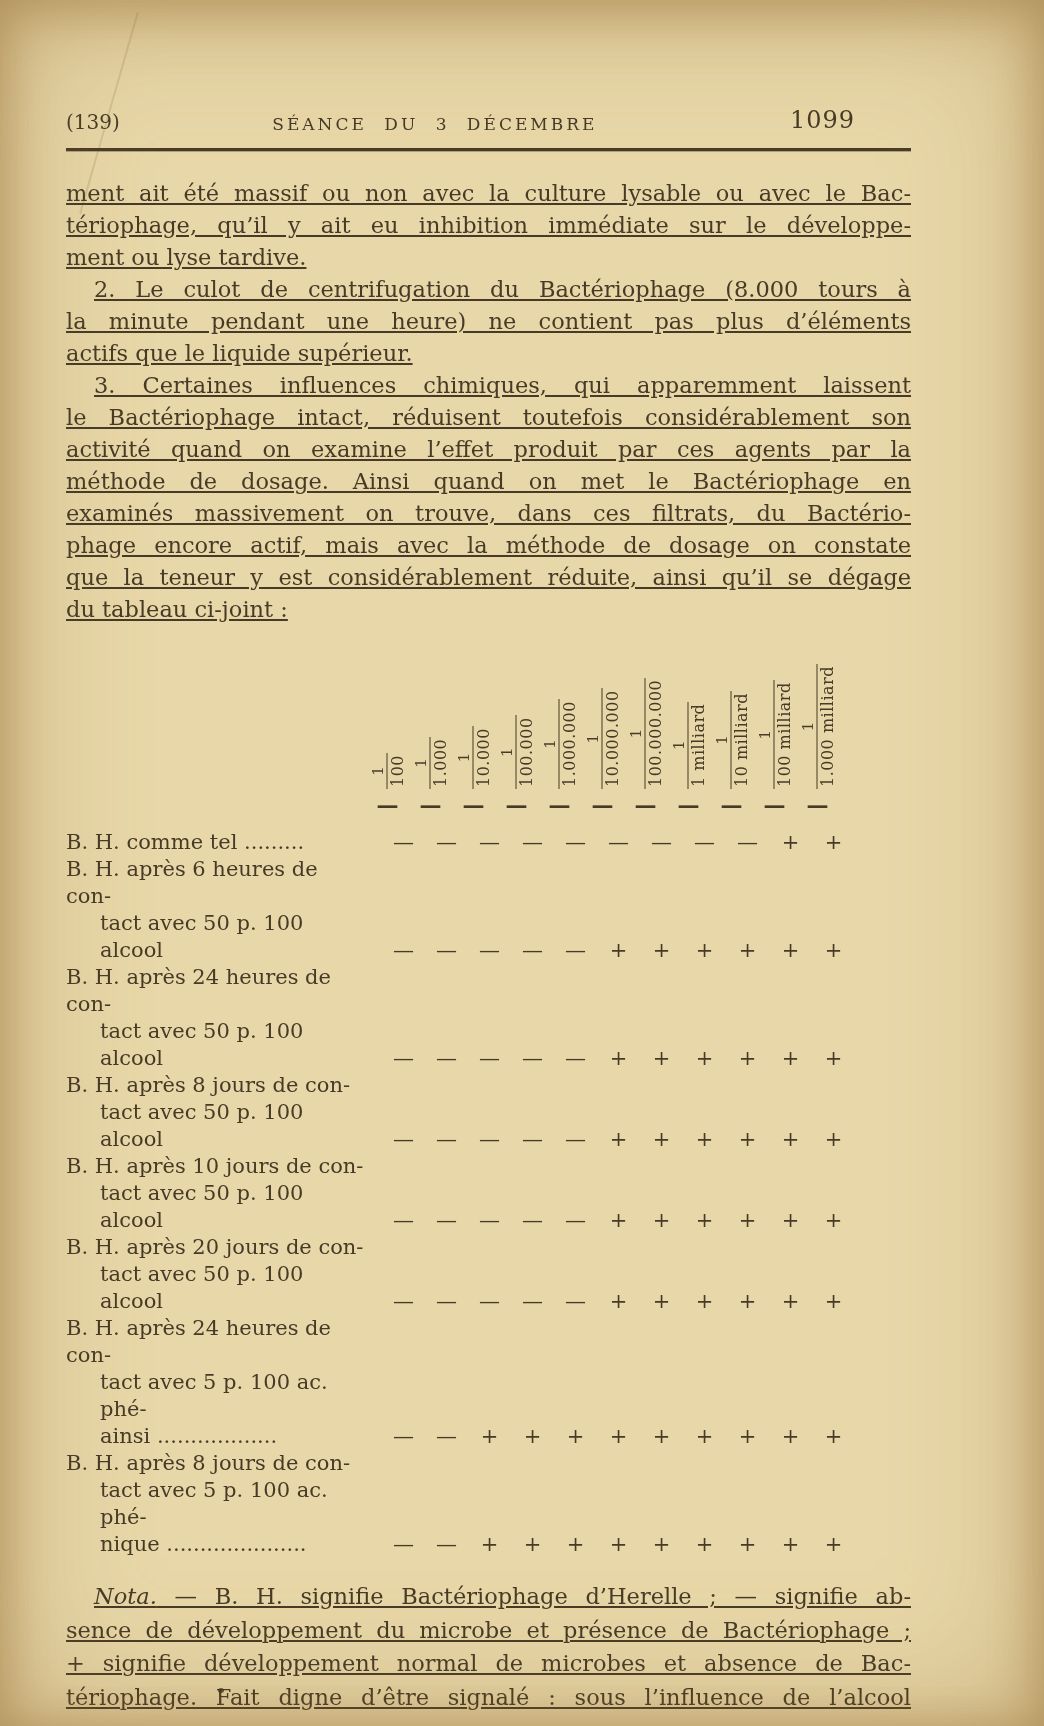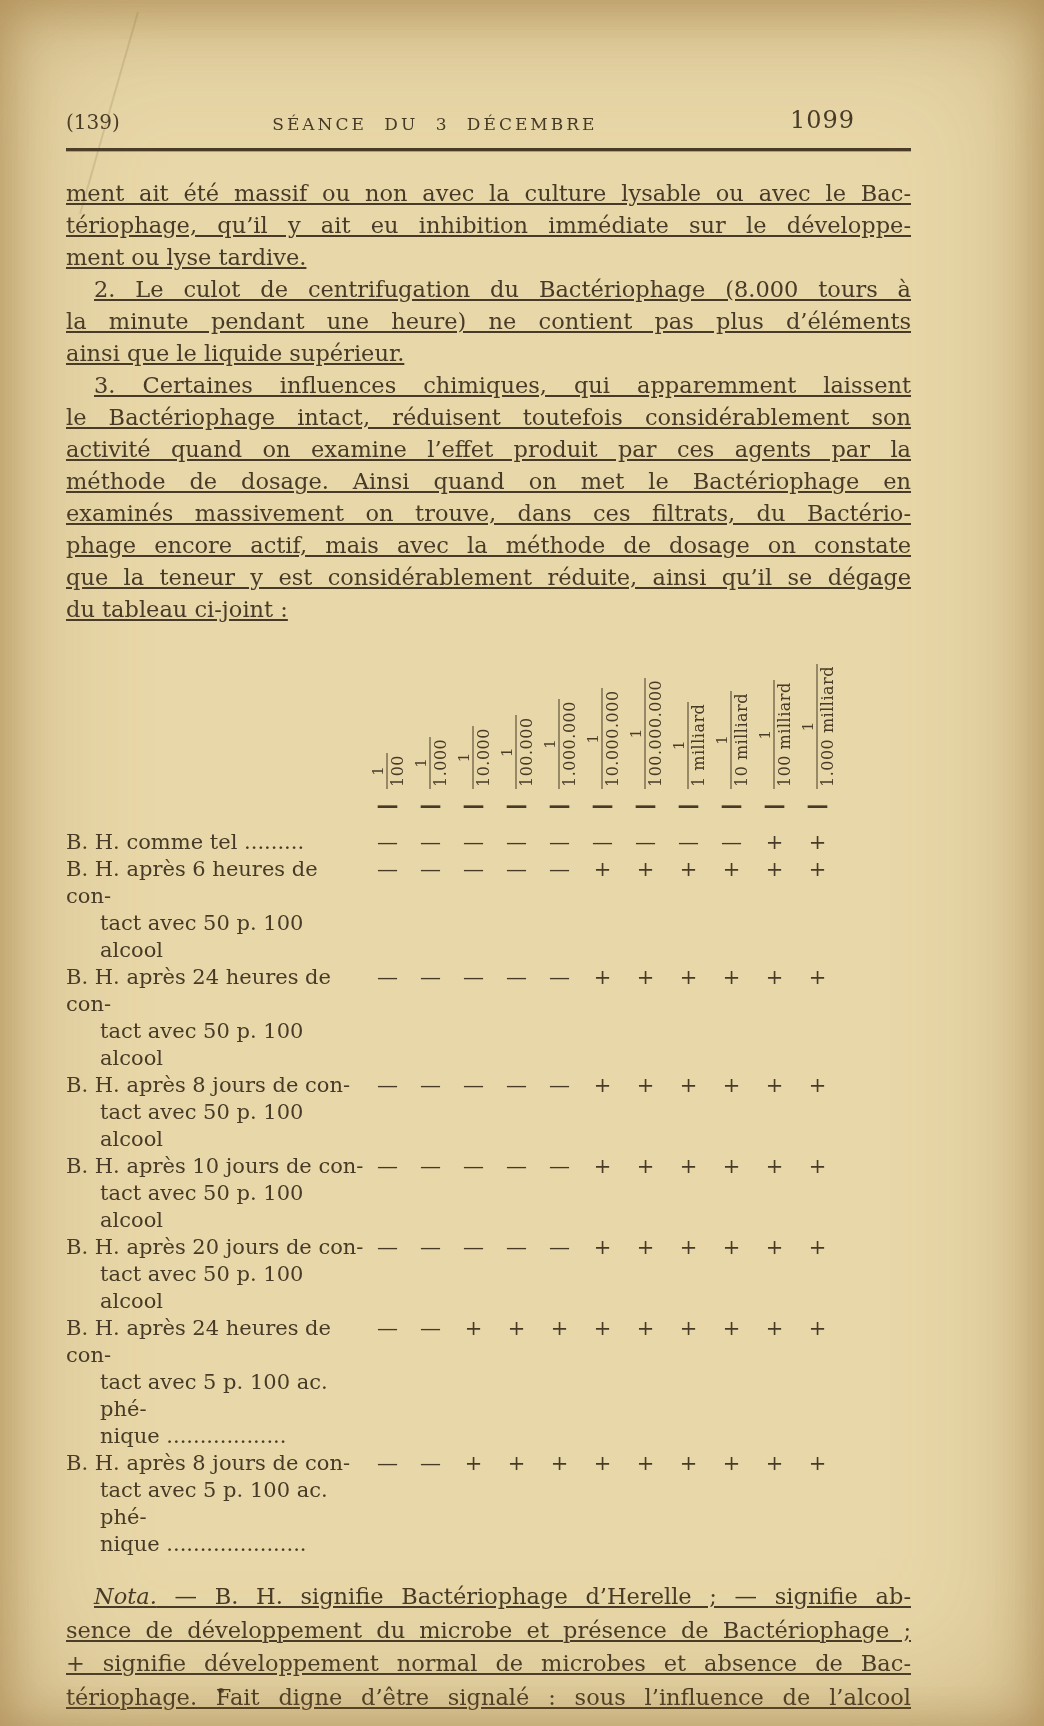--- a/index.html
+++ b/index.html
@@ -36,21 +36,21 @@
   .hcell{width:43px;height:142px;flex:none;position:relative;}
   .frac{position:absolute;left:50%;top:50%;width:142px;height:43px;
         transform:translate(-50%,-50%) rotate(-90deg);
         display:flex;align-items:center;justify-content:flex-start;}
   .fr{text-align:center;line-height:1.12;padding-left:2px;}
   .num{font-size:15px;}
   .den{font-size:16px;letter-spacing:.5px;border-top:1.6px solid #473b27;padding:1px 2px 0 2px;white-space:nowrap;}
   .ticks{display:flex;margin-top:2px;height:24px;align-items:center;}
   .tick{width:43px;flex:none;text-align:center;font-size:22px;font-weight:bold;line-height:24px;}
   #rows{margin-top:12px;}
-  .trow{display:flex;}
+  .trow{display:flex;align-items:flex-end;gap:16px;}
   .tlabel{width:300px;flex:none;font-size:21px;line-height:27px;}
   .lline.cont{padding-left:34px;}
   .cells{display:flex;flex:none;}
   .cell{width:43px;flex:none;text-align:center;font-size:21px;line-height:27px;}
   
   #nota{margin-top:22px;}
   #nota .line{line-height:33.5px;}
   
   .dot{position:absolute;left:218px;top:1688px;width:6px;height:5px;border-radius:50%;
        background:rgba(60,48,30,.75);}
@@ -73,21 +73,21 @@
 
   <div id="paras">
       <div class="para">
         <div class="line">ment ait été massif ou non avec la culture lysable ou avec le Bac-</div>
         <div class="line">tériophage, qu’il y ait eu inhibition immédiate sur le développe-</div>
         <div class="line last">ment ou lyse tardive.</div>
       </div>
       <div class="para">
         <div class="line first-indent">2. Le culot de centrifugation du Bactériophage (8.000 tours à</div>
         <div class="line">la minute pendant une heure) ne contient pas plus d’éléments</div>
-        <div class="line last">ainsi que le liquide supérieur.</div>
+        <div class="line last">actifs que le liquide supérieur.</div>
       </div>
       <div class="para">
         <div class="line first-indent">3. Certaines influences chimiques, qui apparemment laissent</div>
         <div class="line">le Bactériophage intact, réduisent toutefois considérablement son</div>
         <div class="line">activité  quand on examine l’effet produit par ces agents par la</div>
         <div class="line">méthode de dosage. Ainsi quand on met le Bactériophage en</div>
         <div class="line">examinés massivement on trouve, dans ces filtrats, du Bactério-</div>
         <div class="line">phage encore actif, mais avec la méthode de dosage on constate</div>
         <div class="line">que la teneur y est considérablement réduite, ainsi qu’il se dégage</div>
         <div class="line last">du tableau ci-joint :</div>
@@ -311,21 +311,21 @@
             <div class="cell">+</div>
             <div class="cell">+</div>
             <div class="cell">+</div>
             <div class="cell">+</div>
           </div>
         </div>
         <div class="trow">
           <div class="tlabel">
             <div class="lline">B. H. après 24 heures de con-</div>
             <div class="lline cont">tact avec 5 p. 100 ac. phé-</div>
-            <div class="lline cont">nique ..................</div>
+            <div class="lline cont">ainsi ..................</div>
           </div>
           <div class="cells">
             <div class="cell">—</div>
             <div class="cell">—</div>
             <div class="cell">+</div>
             <div class="cell">+</div>
             <div class="cell">+</div>
             <div class="cell">+</div>
             <div class="cell">+</div>
             <div class="cell">+</div>

